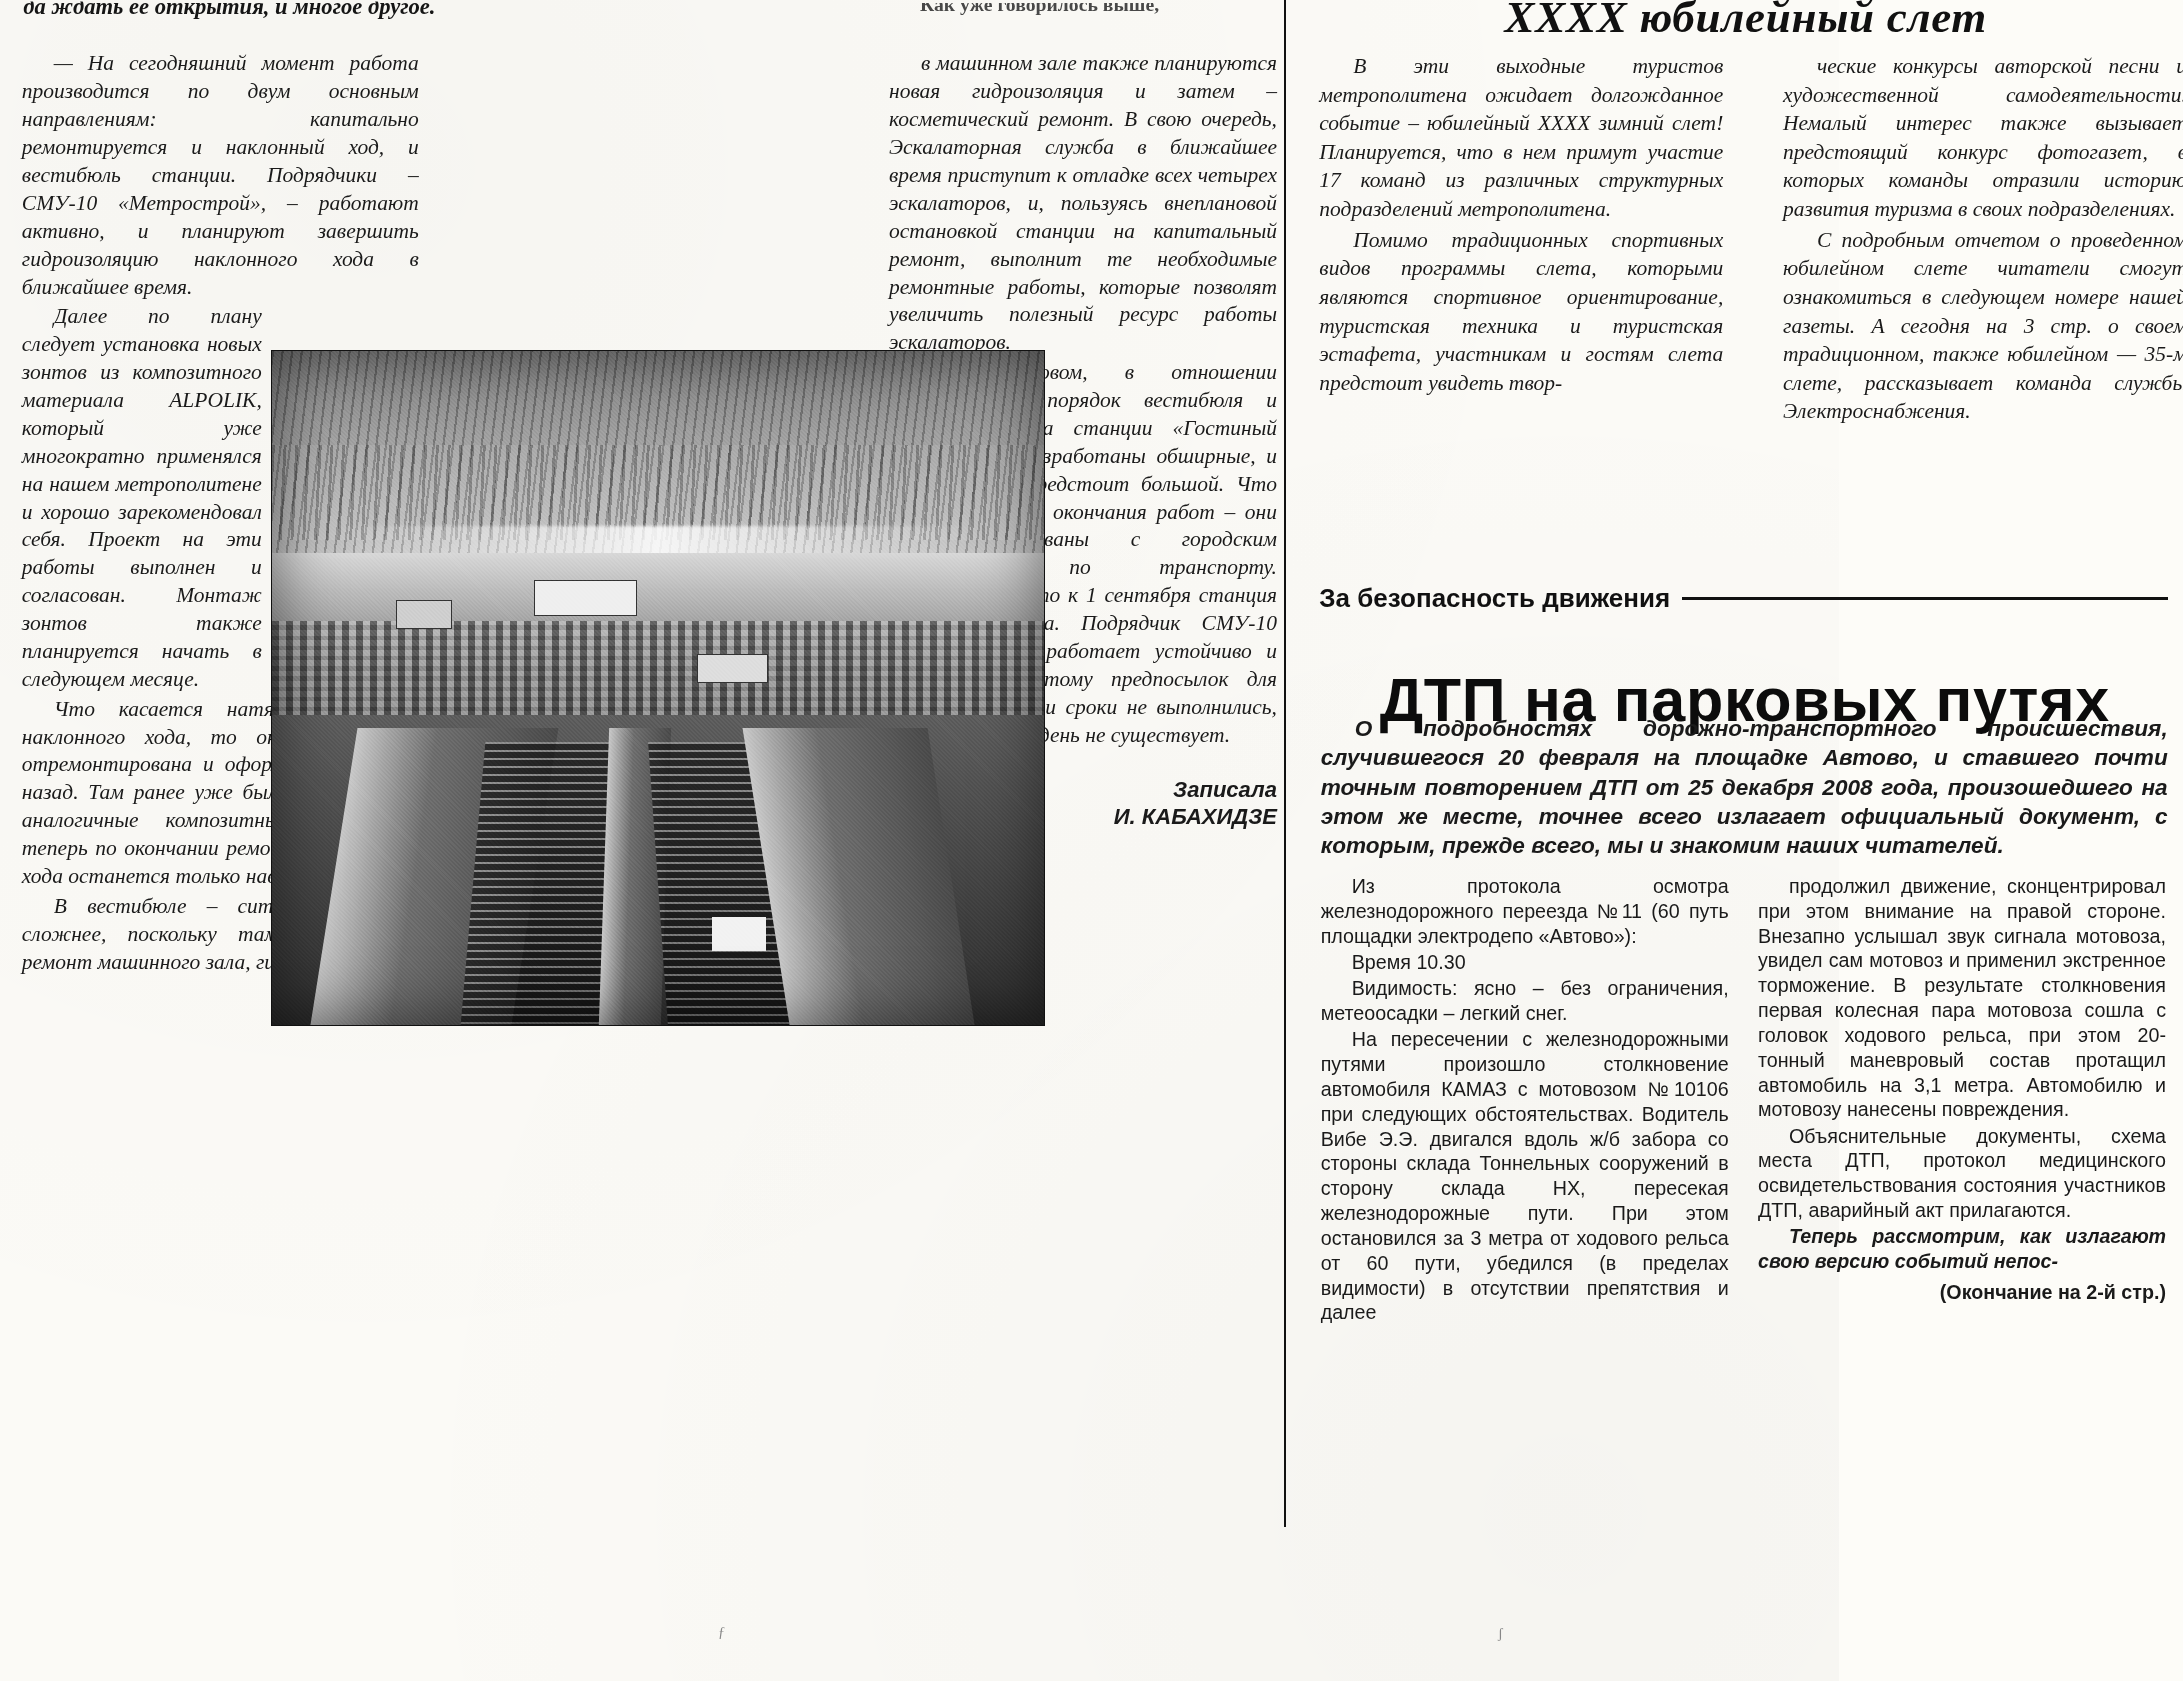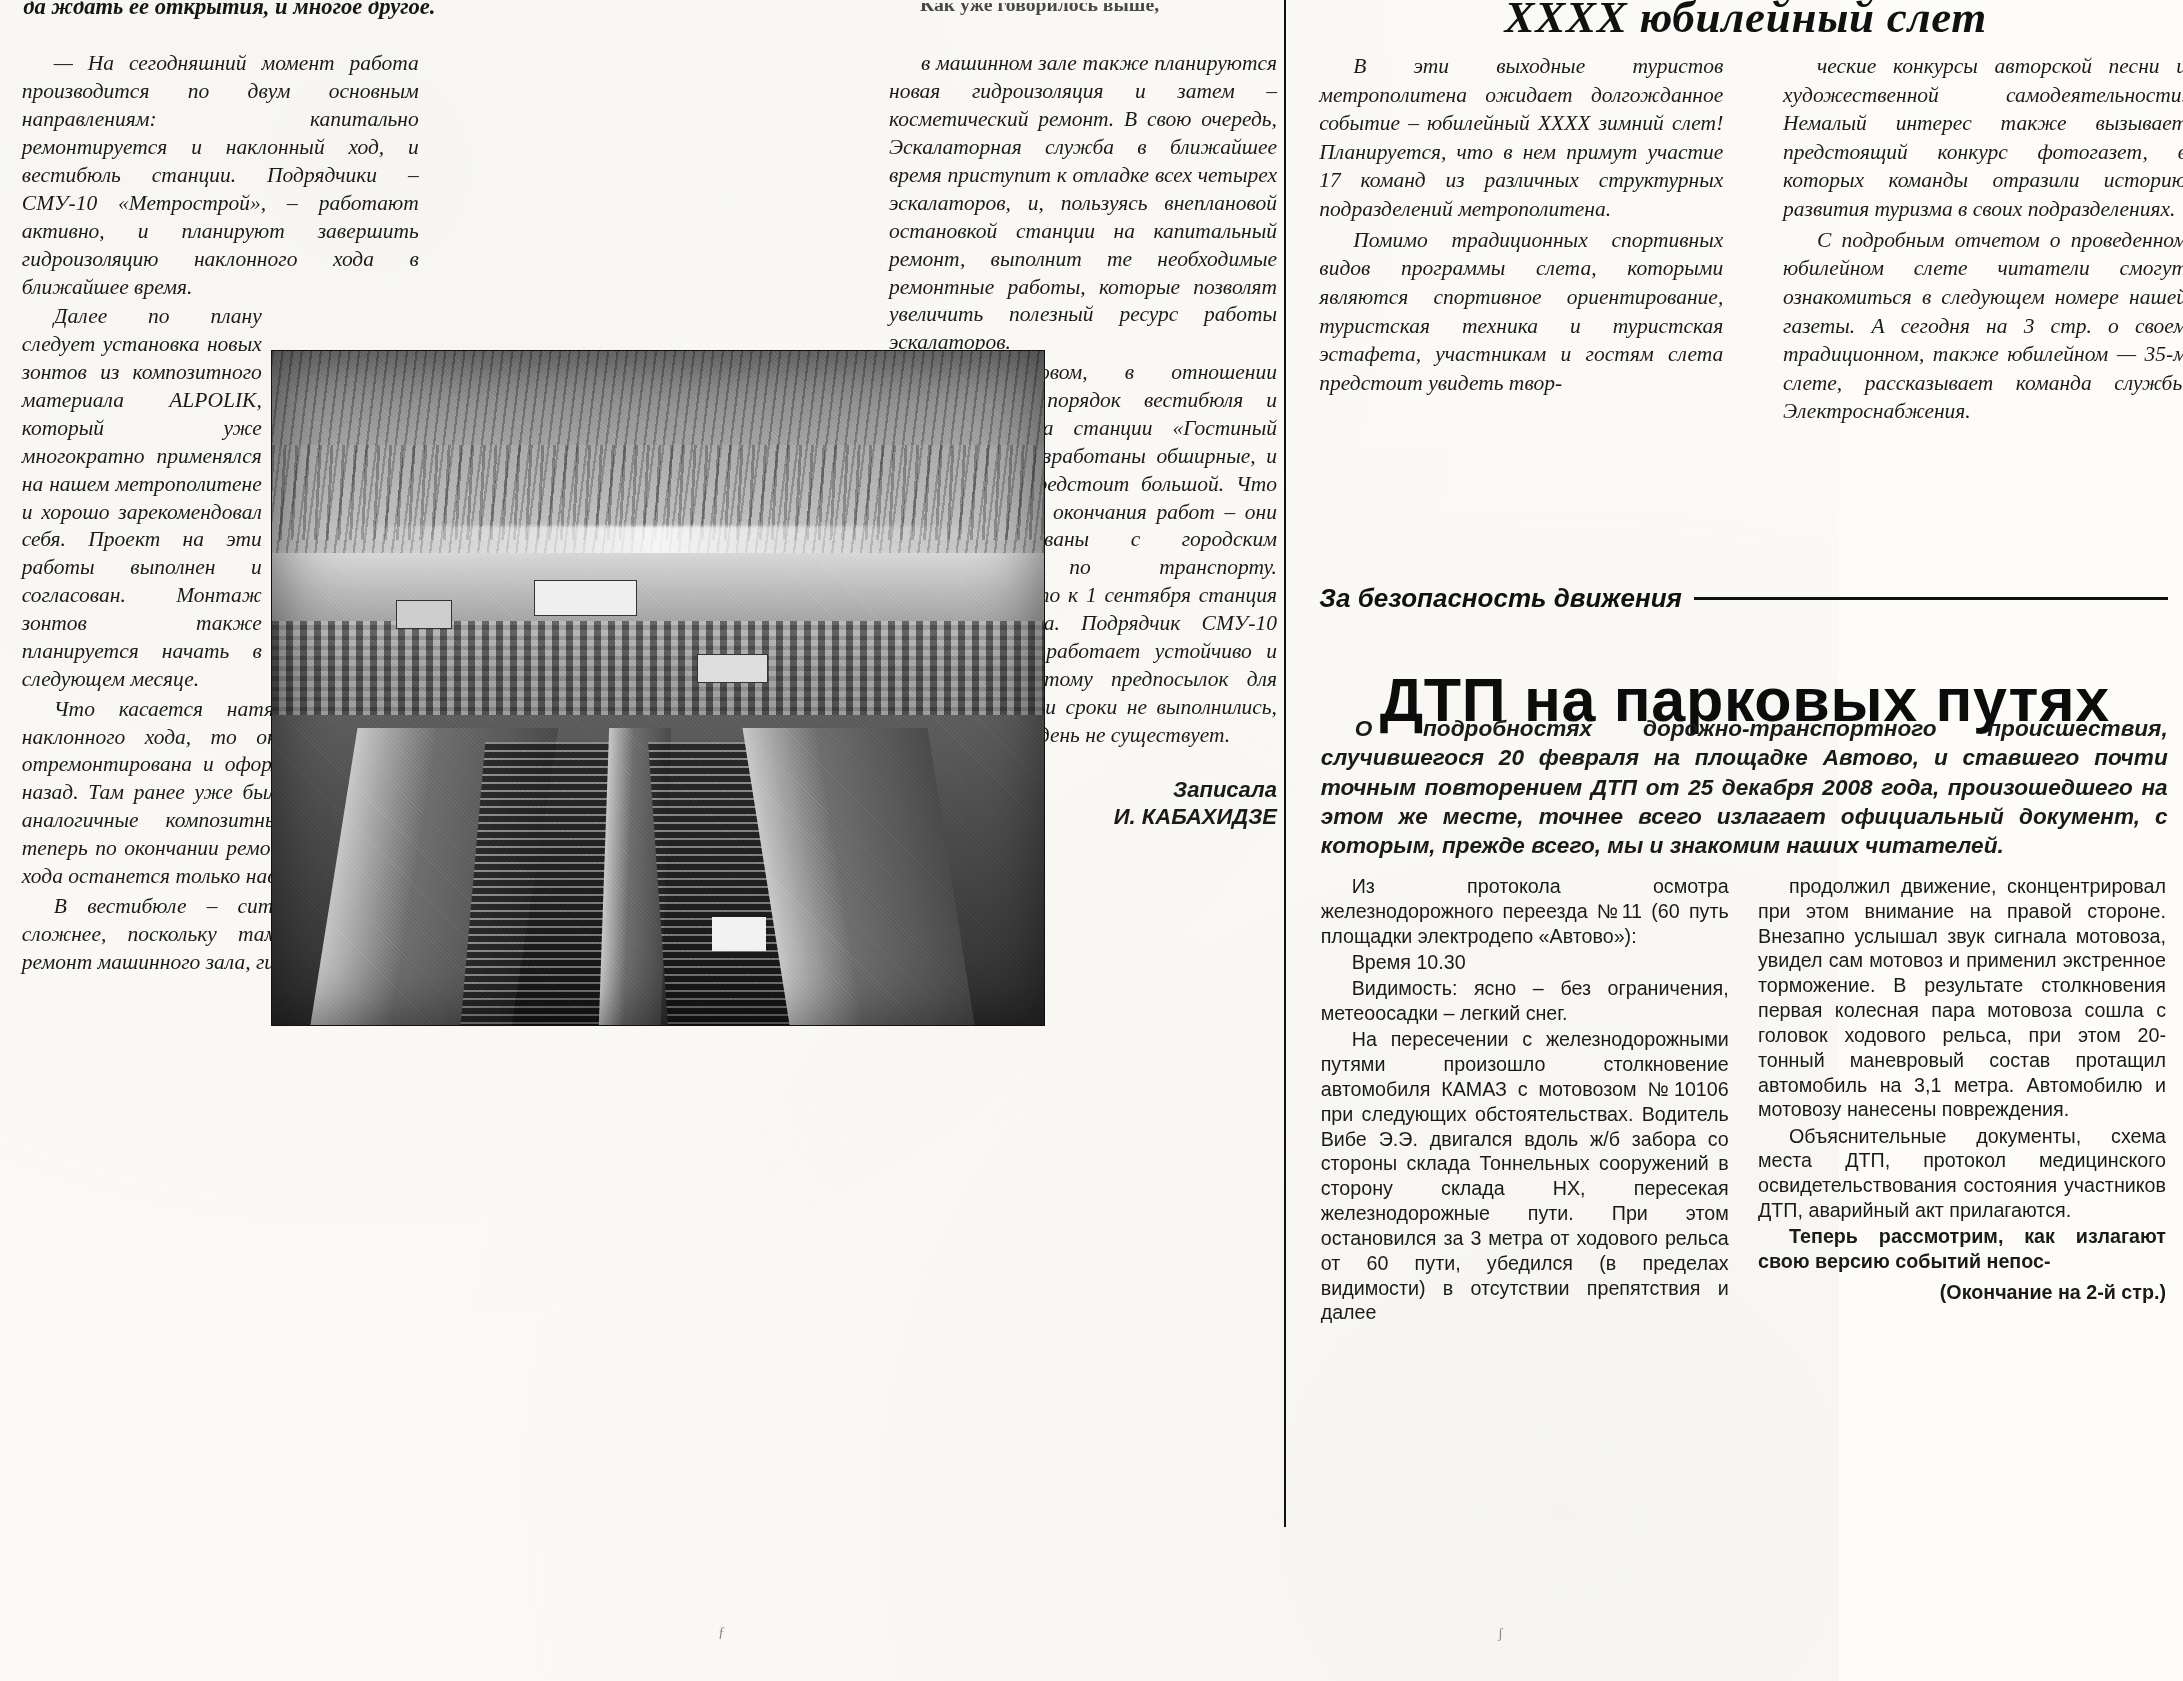--- a/index.html
+++ b/index.html
@@ -217,21 +217,20 @@
     position: absolute;
     left: 7.3px;
     top: 583px;
     width: 849px;
     display: flex;
     align-items: center;
     gap: 11.7px;
   }
   .rubric-text {
     font-family: "Liberation Sans", sans-serif;
-    font-style: italic;
     font-weight: bold;
     font-size: 26px;
     white-space: nowrap;
     color: #111;
   }
   .rubric-rule {
     flex: 1;
     height: 2.9px;
     background: #111;
   }
@@ -276,20 +275,21 @@
     width: 408px;
     font-family: "Liberation Sans", sans-serif;
     font-size: 19.7px;
     line-height: 1.26;
     text-align: justify;
   }
   .dcol p { margin: 0 0 1.5px 0; text-indent: 31px; }
   #dcol1 { left: 8.7px; }
   #dcol2 { left: 446px; }
   .dcol .boldital {
+    font-style: italic;
     font-weight: bold;
   }
   .dcol .cont {
     text-align: right;
     font-weight: bold;
     text-indent: 0;
     margin-top: 5.8px;
   }
 
   

